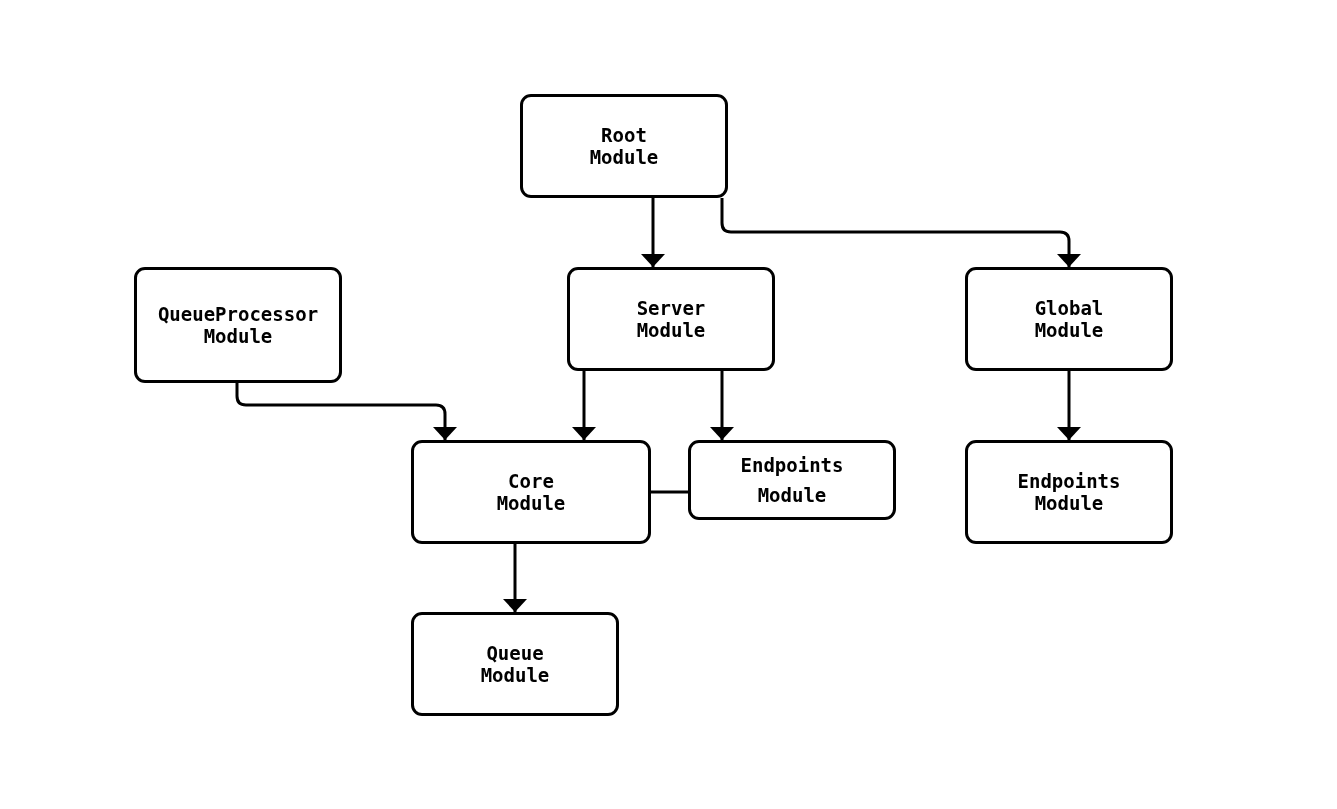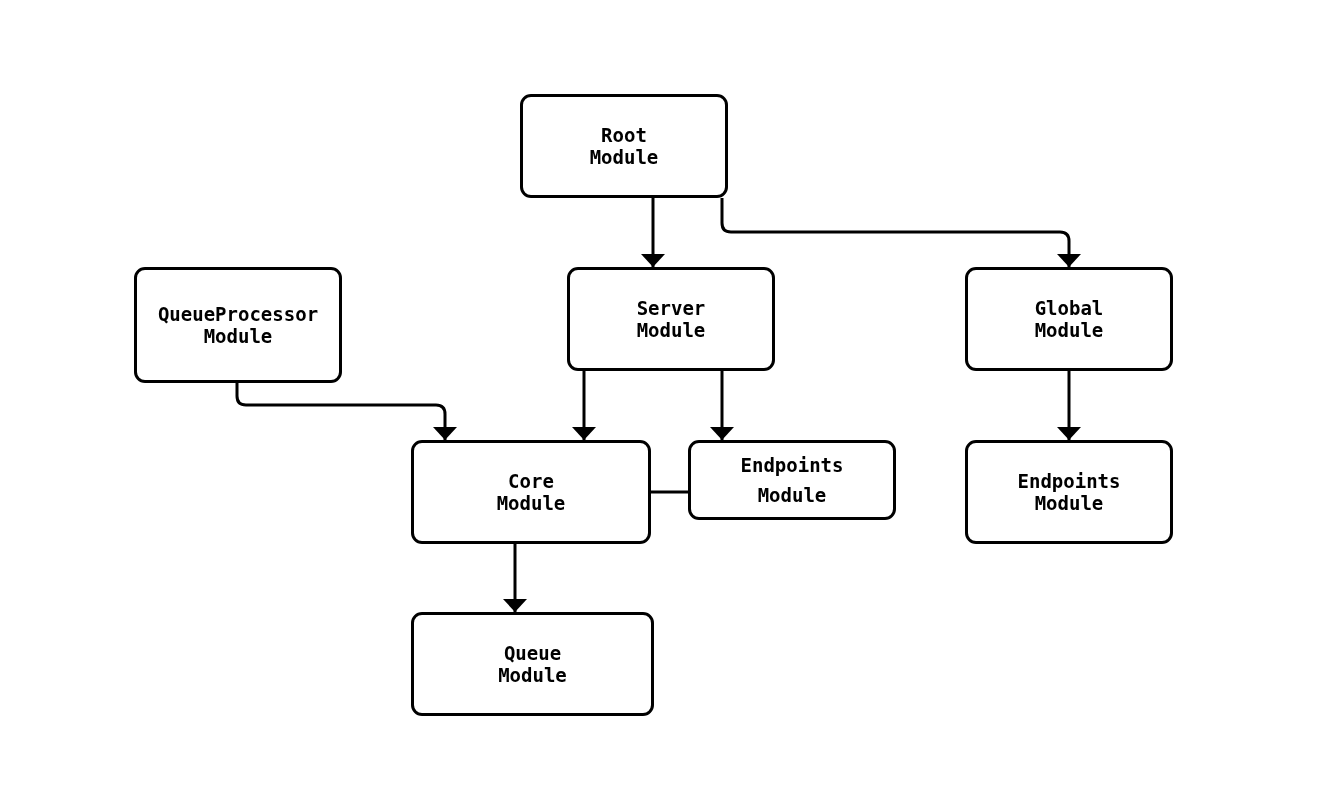--- a/index.html
+++ b/index.html
@@ -109,18 +109,18 @@
   <div class="node" style="left: 688px; top: 440px; width: 208px; height: 80px; gap: 8px;">
     <span class="line">Endpoints</span>
     <span class="line">Module</span>
   </div>
 
   <div class="node" style="left: 965px; top: 440px; width: 208px; height: 104px;">
     <span class="line">Endpoints</span>
     <span class="line">Module</span>
   </div>
 
-  <div class="node" style="left: 411px; top: 612px; width: 243px; height: 104px;">
+  <div class="node" style="left: 411px; top: 612px; width: 208px; height: 104px;">
     <span class="line">Queue</span>
     <span class="line">Module</span>
   </div>
 
 </div>
 
 </body></html>

